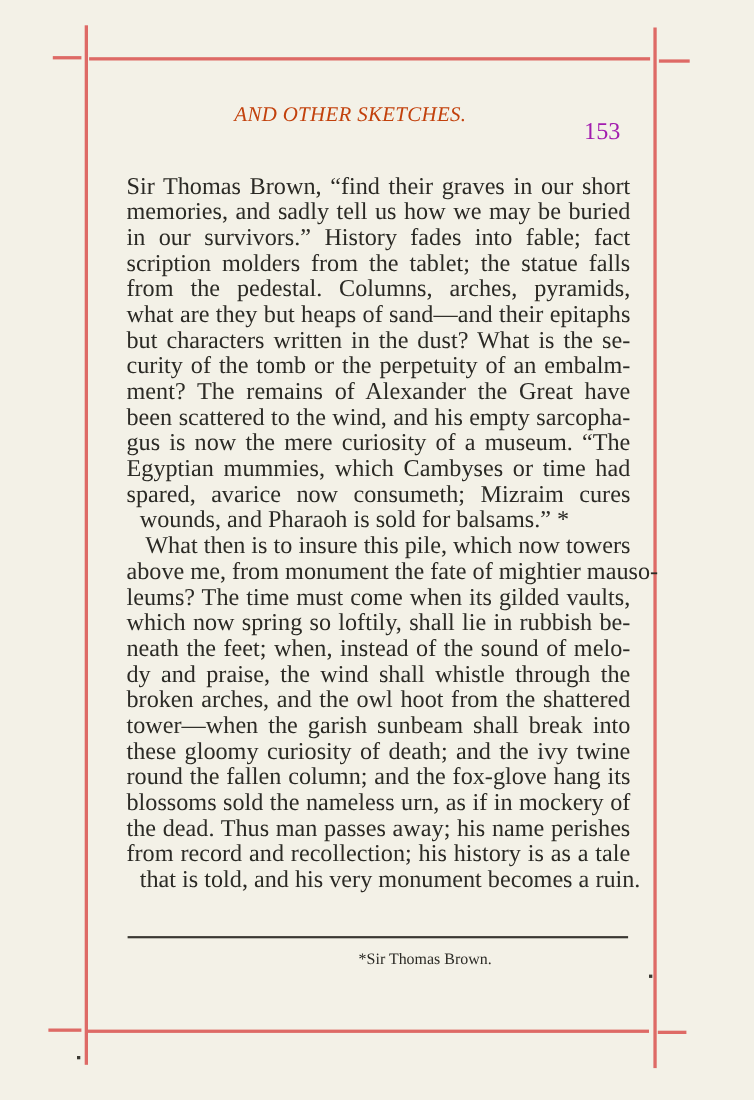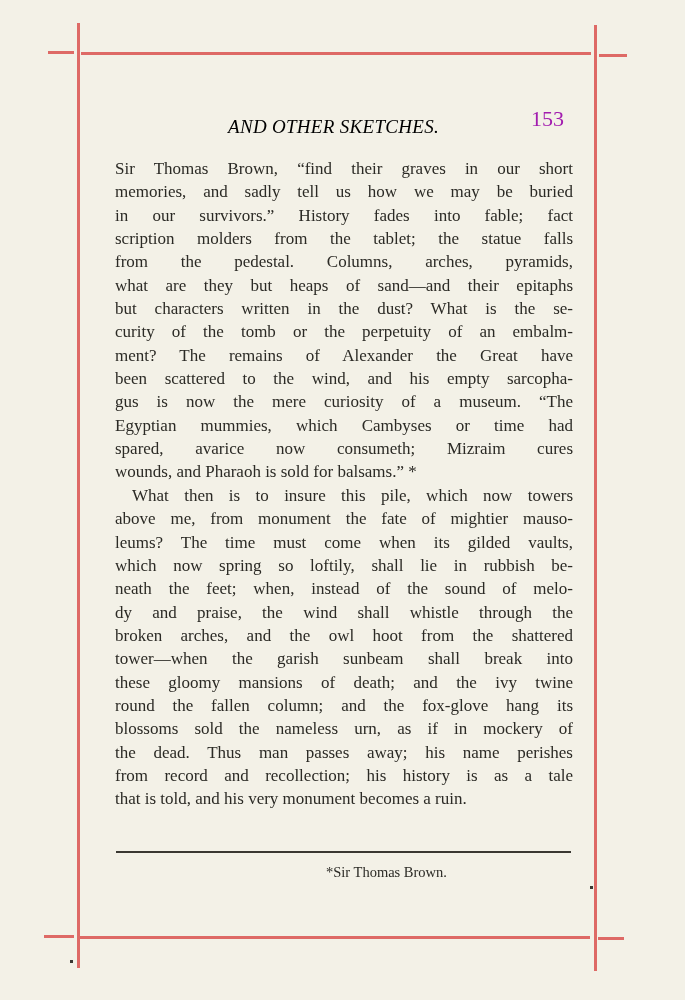--- a/index.html
+++ b/index.html
@@ -13,35 +13,35 @@
   .h-top-left  { left: 48px;  top: 51px; width: 26px;  height: 3px; }
   .h-top-main  { left: 81px;  top: 52px; width: 510px; height: 3px; }
   .h-top-right { left: 599px; top: 54px; width: 28px;  height: 3px; }
   .v-left      { left: 77px;  top: 23px; width: 3px;   height: 945px; }
   .v-right     { left: 594px; top: 25px; width: 3px;   height: 946px; }
   .h-bot-left  { left: 44px;  top: 935px; width: 30px;  height: 3px; }
   .h-bot-main  { left: 80px;  top: 936px; width: 510px; height: 3px; }
   .h-bot-right { left: 598px; top: 937px; width: 26px;  height: 3px; }
 
   .running-head {
-    position: absolute; left: 213px; top: 116px;
+    position: absolute; left: 213px; top: 94px;
     font-family: "Liberation Serif", serif; font-style: italic;
-    font-size: 19px; letter-spacing: 0.3px; color: #000000; margin-left: 15px;
+    font-size: 19px; letter-spacing: 0.3px; color: #c2410c;
   }
   .page-number {
     position: absolute; left: 531px; top: 106px;
     font-family: "Liberation Serif", serif; font-size: 22px; color: #a21caf;
   }
   .body-text {
     position: absolute; left: 115px; top: 157px; width: 458px;
-    font-family: "Liberation Serif", serif; font-size: 17px;
+    font-family: "Liberation Serif", serif; font-size: 22px;
     line-height: 23.35px; color: #2b2a25;
   }
   .line { display: block; text-align: justify; text-align-last: justify; white-space: nowrap; height: 23.35px; }
-  .line.last { text-align-last: left; }
+  .line.last { text-align-last: left; margin-left: 12px; }
   .line.indent { padding-left: 17px; }
   .footnote-rule {
     position: absolute; left: 116px; top: 851px; width: 455px; height: 2px; background: #3a3832;
   }
   .footnote {
     position: absolute; left: 0; width: 685px; top: 864px; text-align: center;
     font-family: "Liberation Serif", serif; font-size: 14.5px; color: #2b2a25; padding-left: 44px;
   }
   .speck { position: absolute; background: #3a3832; width: 3px; height: 3px; }
 </style>
@@ -82,21 +82,21 @@
     </div>
   <div id="para2">
       <span class="line indent">What then is to insure this pile, which now towers</span>
       <span class="line">above me, from monument the fate of mightier mauso-</span>
       <span class="line">leums? The time must come when its gilded vaults,</span>
       <span class="line">which now spring so loftily, shall lie in rubbish be-</span>
       <span class="line">neath the feet; when, instead of the sound of melo-</span>
       <span class="line">dy and praise, the wind shall whistle through the</span>
       <span class="line">broken arches, and the owl hoot from the shattered</span>
       <span class="line">tower—when the garish sunbeam shall break into</span>
-      <span class="line">these gloomy mansions of death; and the ivy twine</span>
+      <span class="line">these gloomy curiosity of death; and the ivy twine</span>
       <span class="line">round the fallen column; and the fox-glove hang its</span>
       <span class="line">blossoms sold the nameless urn, as if in mockery of</span>
       <span class="line">the dead. Thus man passes away; his name perishes</span>
       <span class="line">from record and recollection; his history is as a tale</span>
       <span class="line last">that is told, and his very monument becomes a ruin.</span>
     </div>
 </div>
 
 <div class="footnote-rule"></div>
 <div class="footnote">*Sir Thomas Brown.</div>

